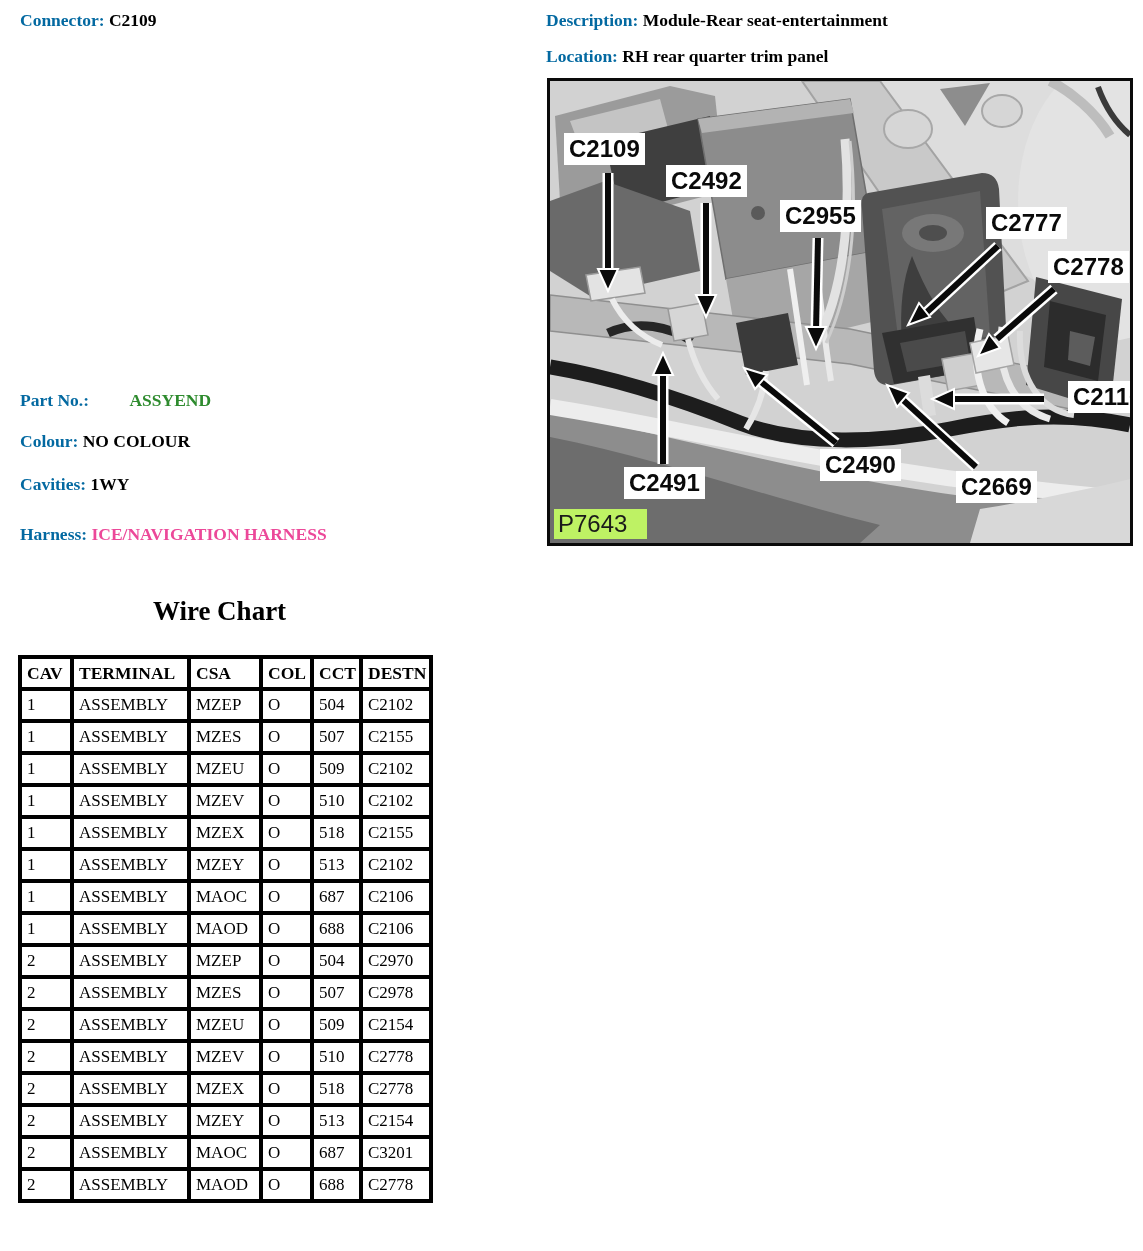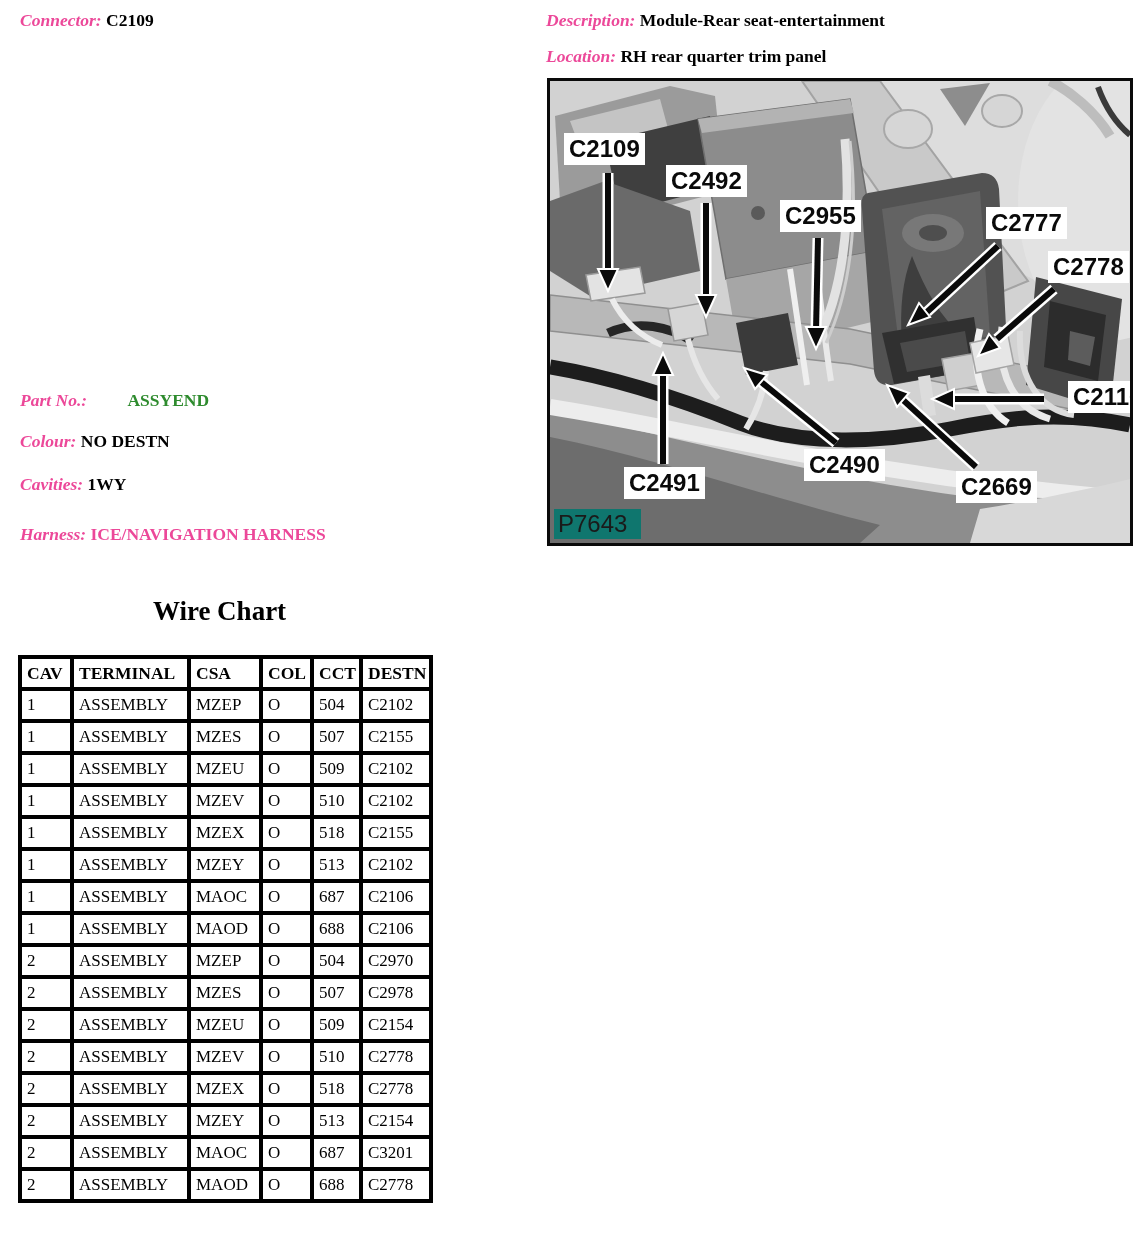--- a/index.html
+++ b/index.html
@@ -1,35 +1,35 @@
 <!DOCTYPE html>
 <html><head>
 <meta charset="utf-8">
 <style>
   html,body{margin:0;padding:0;}
   body{
     width:1143px;height:1251px;position:relative;background:#ffffff;
     font-family:"Liberation Serif",serif;color:#000;overflow:hidden;
   }
   .info-line{position:absolute;font-weight:bold;font-size:17.5px;white-space:nowrap;}
-  .info-line .lbl{color:#ec4899;font-style:italic;}
+  .info-line .lbl{color:#0369a1;}
   
   .photo{
     position:absolute;left:547px;top:78px;width:580px;height:462px;
     border:3px solid #0a0a0a;background:#d2d2d2;overflow:hidden;
   }
   .photo svg{position:absolute;left:0;top:0;}
   .callout{
     position:absolute;background:#ffffff;color:#0a0a0a;
     font:bold 24px/1.15 "Liberation Sans",sans-serif;
     padding:2px 5px;white-space:nowrap;
   }
   .photo-id{
-    position:absolute;background:#0f766e;color:#1a1a1a;
-    font:24px/1.1 "Liberation Sans",sans-serif;padding:2px 14px 2px 4px;white-space:nowrap;
+    position:absolute;background:#bef264;color:#1a1a1a;
+    font:24px/1.1 "Liberation Sans",sans-serif;padding:2px 20px 2px 4px;white-space:nowrap;
   }
   
   .wire-title{
     position:absolute;left:16px;top:596px;width:407px;text-align:center;
     font-weight:bold;font-size:27px;
   }
   table.wire{
     position:absolute;left:18px;top:655px;border-collapse:collapse;table-layout:fixed;
     background:#f97316;
   }
@@ -55,21 +55,21 @@
   <span class="lbl">Location:</span>
   <span>RH rear quarter trim panel</span>
 </div>
 
 <div class="info-line" style="left:20px;top:390px">
   <span class="lbl">Part No.:</span>
   <span style="color: rgb(46, 139, 46); margin-left: 36px;">ASSYEND</span>
 </div>
 <div class="info-line" style="left:20px;top:431px">
   <span class="lbl">Colour:</span>
-  <span>NO DESTN</span>
+  <span>NO COLOUR</span>
 </div>
 <div class="info-line" style="left:20px;top:474px">
   <span class="lbl">Cavities:</span>
   <span>1WY</span>
 </div>
 <div class="info-line" style="left:20px;top:524px">
   <span class="lbl">Harness:</span>
   <span style="color: #ec4899;">ICE/NAVIGATION HARNESS</span>
 </div>
 
@@ -172,21 +172,21 @@
       </g>
     </g>
   </svg>
 
   <div class="callout" style="left:14px;top:52px">C2109</div>
   <div class="callout" style="left:116px;top:84px">C2492</div>
   <div class="callout" style="left:230px;top:119px">C2955</div>
   <div class="callout" style="left:436px;top:126px">C2777</div>
   <div class="callout" style="left:498px;top:170px">C2778</div>
   <div class="callout" style="left:518px;top:300px">C2116</div>
-  <div class="callout" style="left:254px;top:368px">C2490</div>
+  <div class="callout" style="left:270px;top:368px">C2490</div>
   <div class="callout" style="left:74px;top:386px">C2491</div>
   <div class="callout" style="left:406px;top:390px">C2669</div>
   <div class="photo-id" style="left:4px;top:428px">P7643</div>
 </div>
 
 <div class="wire-title">Wire Chart</div>
 <table class="wire">
   <colgroup>
     <col style="width:52px">
       <col style="width:117px">

